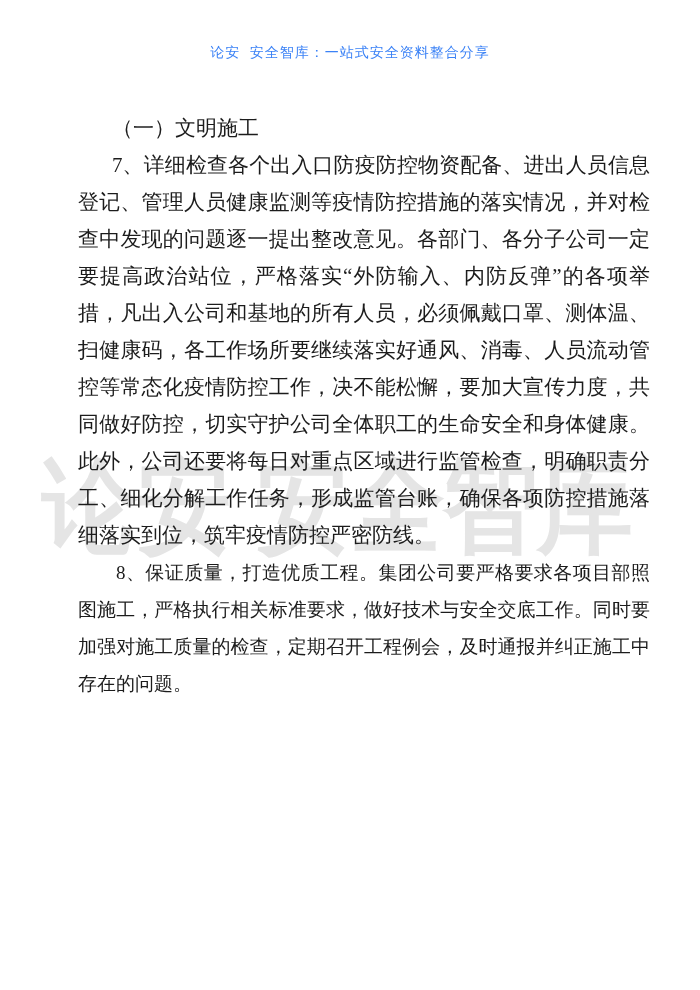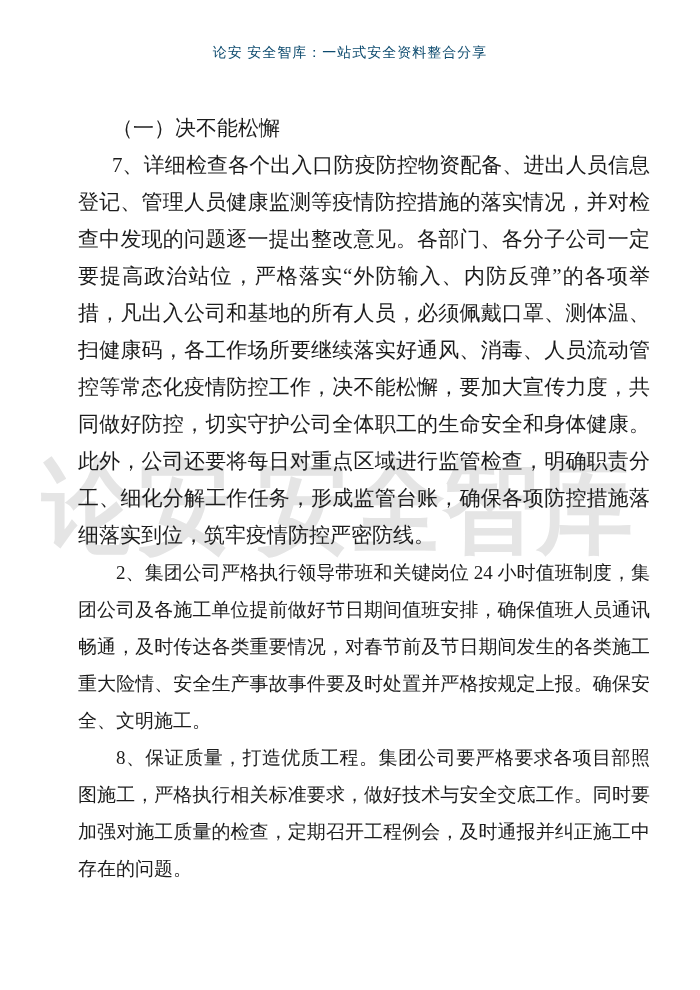--- a/index.html
+++ b/index.html
@@ -17,22 +17,23 @@
     color: #1c1c1c;
   }
   .doc-header {
     position: absolute;
     top: 44px;
     left: 0;
     width: 700px;
     text-align: center;
     font-size: 14px;
     letter-spacing: 1px;
-    color: #0c4a6e;
+    color: #3b82f6;
     z-index: 2;
+    font-family: Liberation Mono, monospace;
   }
   .watermark {
     position: absolute;
     top: 438px;
     left: 42px;
     width: 620px;
     z-index: 0;
     font-family: "Liberation Sans", "DejaVu Sans", sans-serif;
     font-weight: bold;
     font-size: 96px;
@@ -75,23 +76,22 @@
 <body>
 
 <div class="page">
 
   <div class="doc-header">论安 安全智库：一站式安全资料整合分享</div>
 
   <div class="watermark">论安 安全智库</div>
 
   <div class="content">
 
-    <h2 class="section-heading">（一）决不能松懈</h2>
+    <h2 class="section-heading">（一）文明施工</h2>
 
     <p class="para para-large">7、详细检查各个出入口防疫防控物资配备、进出人员信息登记、管理人员健康监测等疫情防控措施的落实情况，并对检查中发现的问题逐一提出整改意见。各部门、各分子公司一定要提高政治站位，严格落实“外防输入、内防反弹”的各项举措，凡出入公司和基地的所有人员，必须佩戴口罩、测体温、扫健康码，各工作场所要继续落实好通风、消毒、人员流动管控等常态化疫情防控工作，决不能松懈，要加大宣传力度，共同做好防控，切实守护公司全体职工的生命安全和身体健康。此外，公司还要将每日对重点区域进行监管检查，明确职责分工、细化分解工作任务，形成监管台账，确保各项防控措施落细落实到位，筑牢疫情防控严密防线。</p>
 
-    <p class="para para-small">2、集团公司严格执行领导带班和关键岗位 24 小时值班制度，集团公司及各施工单位提前做好节日期间值班安排，确保值班人员通讯畅通，及时传达各类重要情况，对春节前及节日期间发生的各类施工重大险情、安全生产事故事件要及时处置并严格按规定上报。确保安全、文明施工。</p>
 
     <p class="para para-small">8、保证质量，打造优质工程。集团公司要严格要求各项目部照图施工，严格执行相关标准要求，做好技术与安全交底工作。同时要加强对施工质量的检查，定期召开工程例会，及时通报并纠正施工中存在的问题。</p>
 
   </div>
 
 </div>
 
 </body></html>

